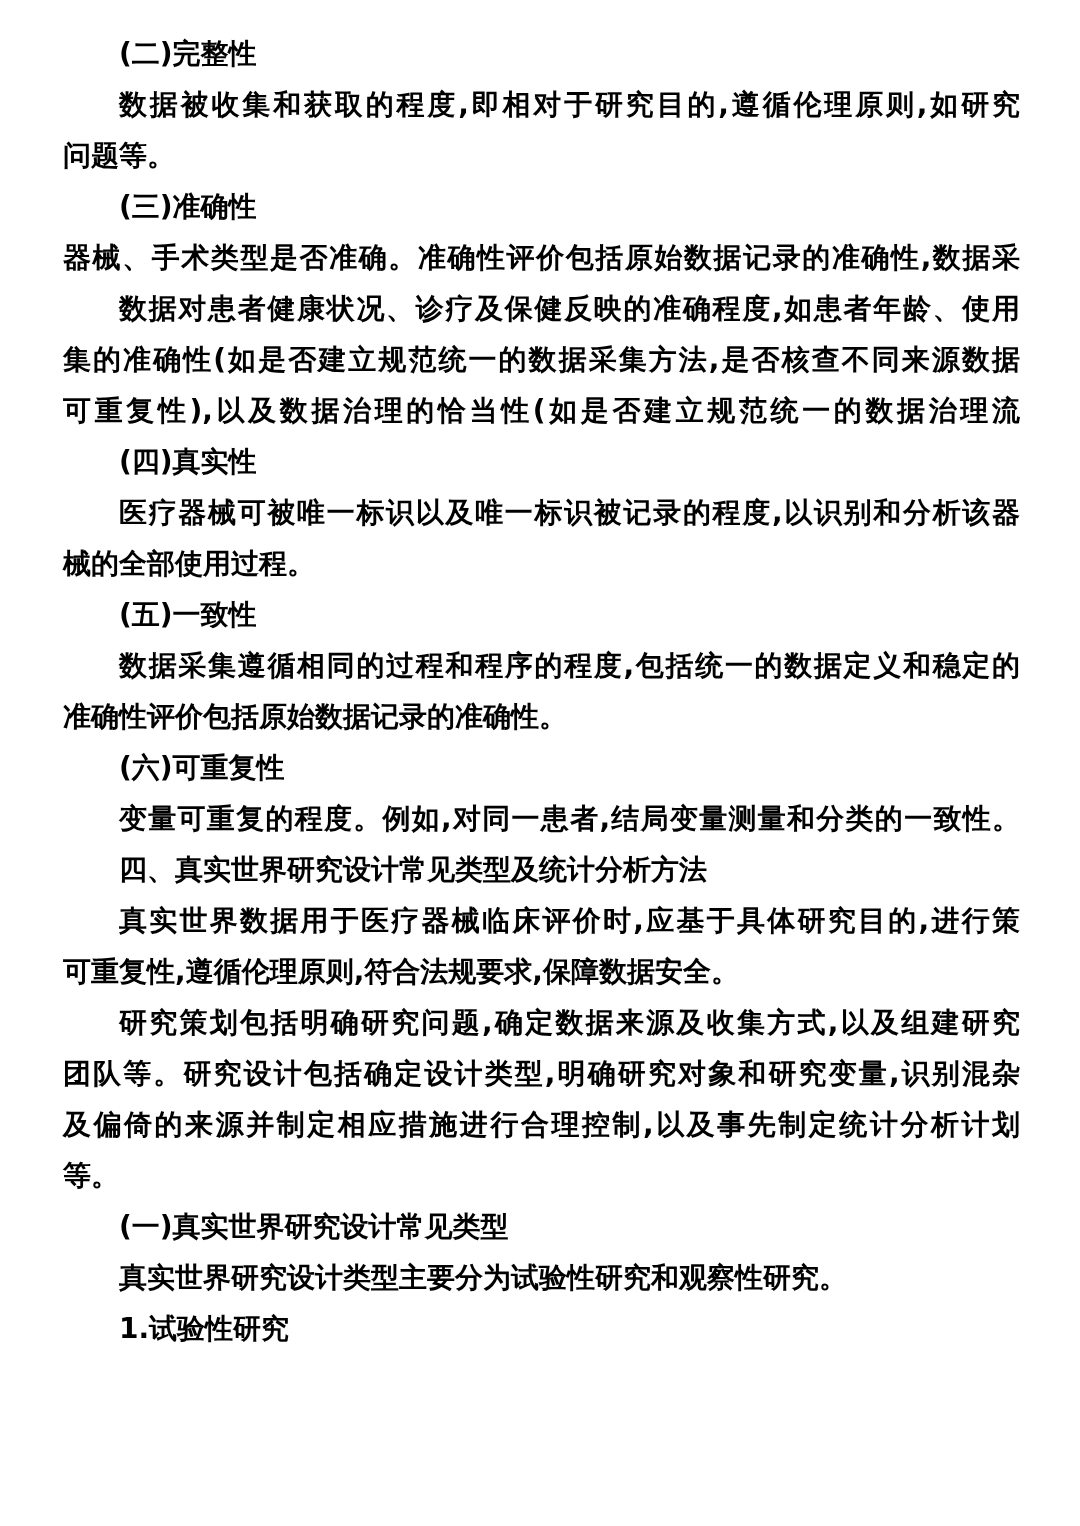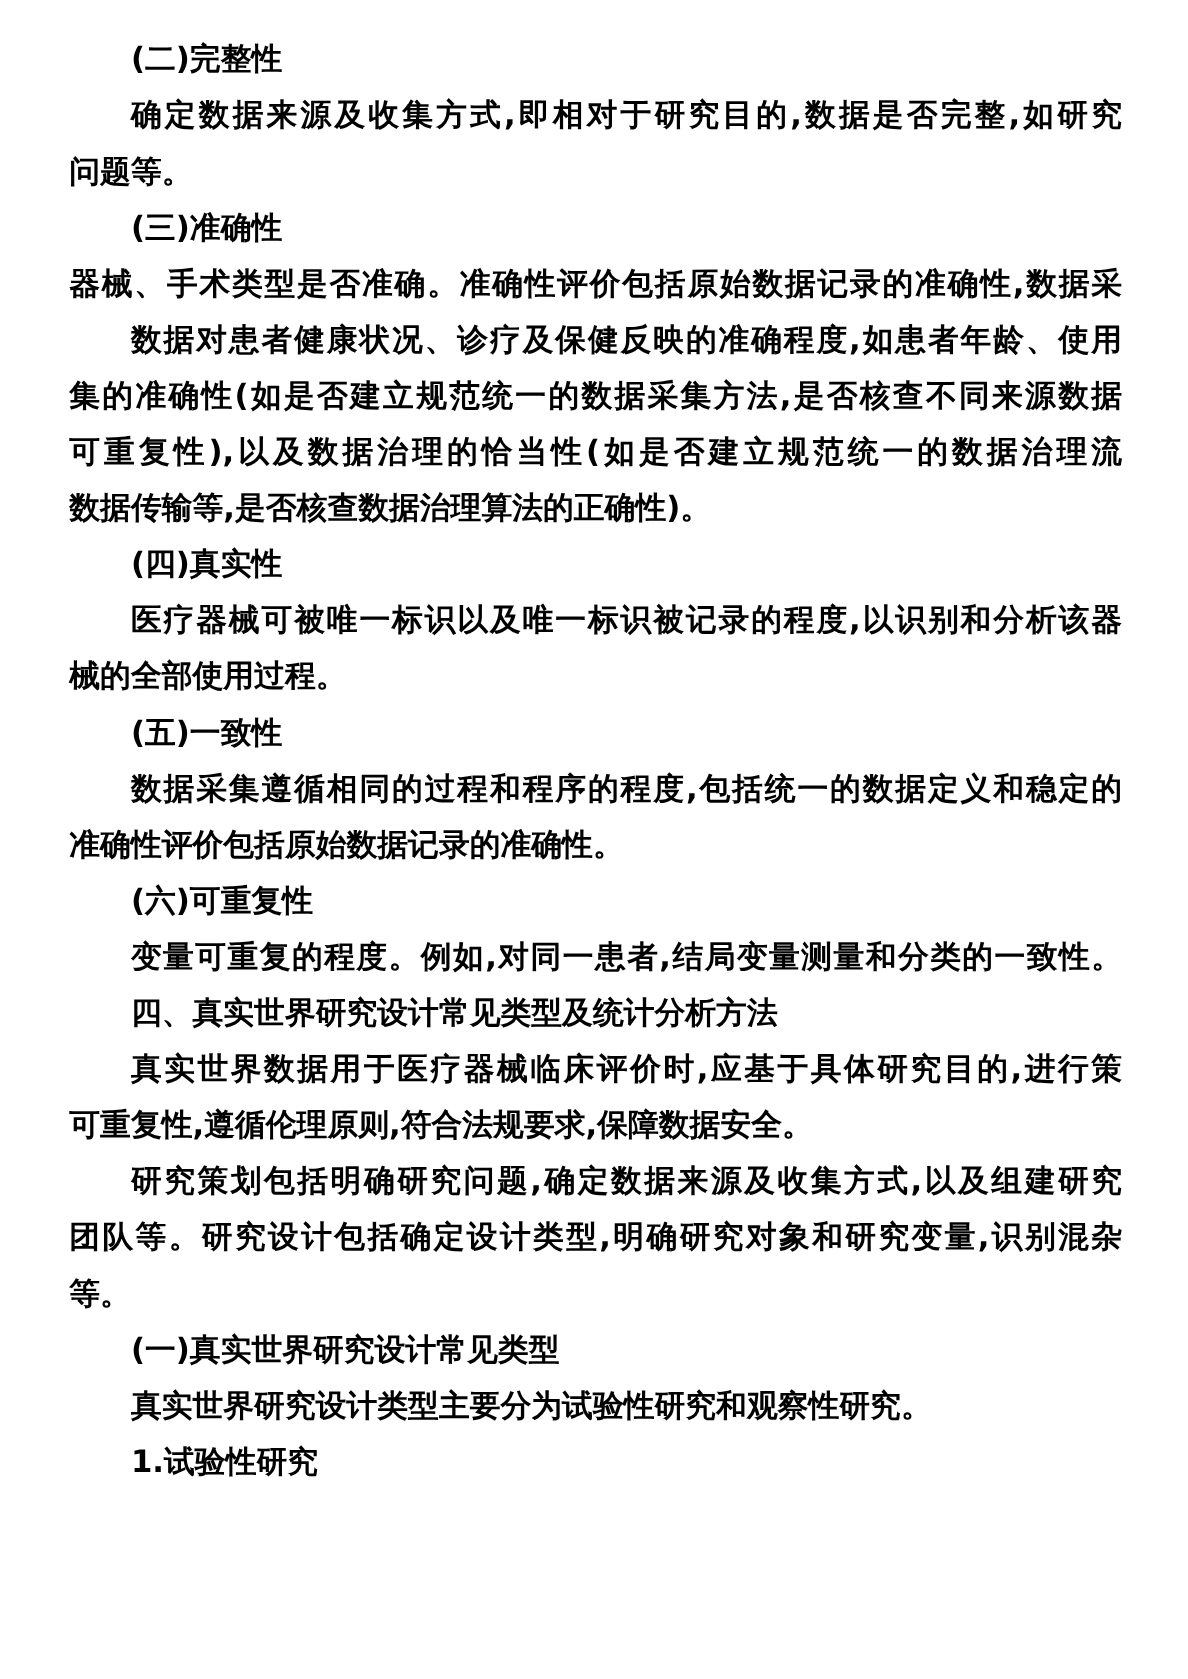--- a/index.html
+++ b/index.html
@@ -40,32 +40,31 @@
 </style>
 </head>
 <body>
 
 <main class="doc">
   <section id="doc-content">
       <div class="para heading">
         <div class="line first">(二)完整性</div>
       </div>
       <div class="para body">
-        <div class="line first fill">确定数据来源及收集方式,即相对于研究目的,数据是否完整,如研究</div>
+        <div class="line first fill">数据被收集和获取的程度,即相对于研究目的,遵循伦理原则,如研究</div>
         <div class="line">问题等。</div>
       </div>
       <div class="para heading">
         <div class="line first">(三)准确性</div>
       </div>
       <div class="para body">
         <div class="line fill">器械、手术类型是否准确。准确性评价包括原始数据记录的准确性,数据采</div>
         <div class="line first fill">数据对患者健康状况、诊疗及保健反映的准确程度,如患者年龄、使用</div>
         <div class="line fill">集的准确性(如是否建立规范统一的数据采集方法,是否核查不同来源数据</div>
         <div class="line fill">可重复性),以及数据治理的恰当性(如是否建立规范统一的数据治理流</div>
-        <div class="line">数据传输等,是否核查数据治理算法的正确性)。</div>
       </div>
       <div class="para heading">
         <div class="line first">(四)真实性</div>
       </div>
       <div class="para body">
         <div class="line first fill">医疗器械可被唯一标识以及唯一标识被记录的程度,以识别和分析该器</div>
         <div class="line">械的全部使用过程。</div>
       </div>
       <div class="para heading">
         <div class="line first">(五)一致性</div>
@@ -83,20 +82,21 @@
       <div class="para heading">
         <div class="line first">四、真实世界研究设计常见类型及统计分析方法</div>
       </div>
       <div class="para body">
         <div class="line first fill">真实世界数据用于医疗器械临床评价时,应基于具体研究目的,进行策</div>
         <div class="line">可重复性,遵循伦理原则,符合法规要求,保障数据安全。</div>
       </div>
       <div class="para body">
         <div class="line first fill">研究策划包括明确研究问题,确定数据来源及收集方式,以及组建研究</div>
         <div class="line fill">团队等。研究设计包括确定设计类型,明确研究对象和研究变量,识别混杂</div>
+        <div class="line fill">及偏倚的来源并制定相应措施进行合理控制,以及事先制定统计分析计划</div>
         <div class="line">等。</div>
       </div>
       <div class="para heading">
         <div class="line first">(一)真实世界研究设计常见类型</div>
       </div>
       <div class="para body">
         <div class="line first">真实世界研究设计类型主要分为试验性研究和观察性研究。</div>
       </div>
       <div class="para heading">
         <div class="line first">1.试验性研究</div>

